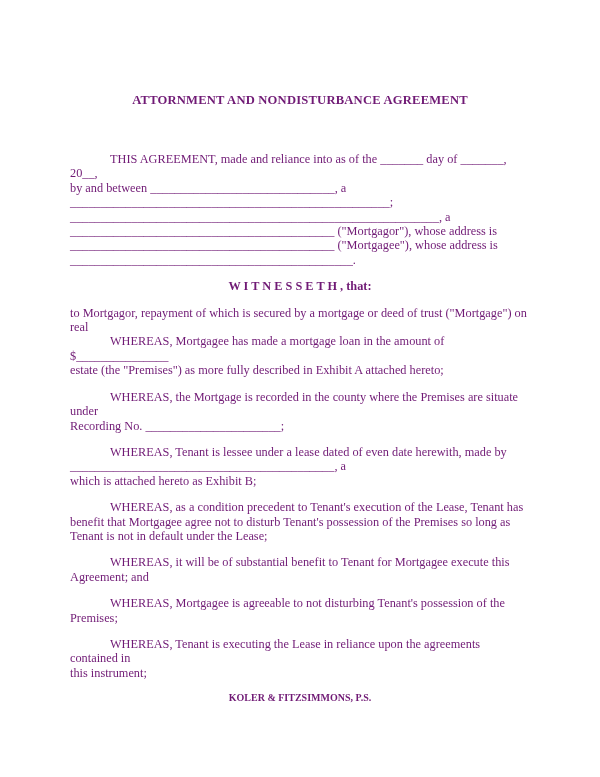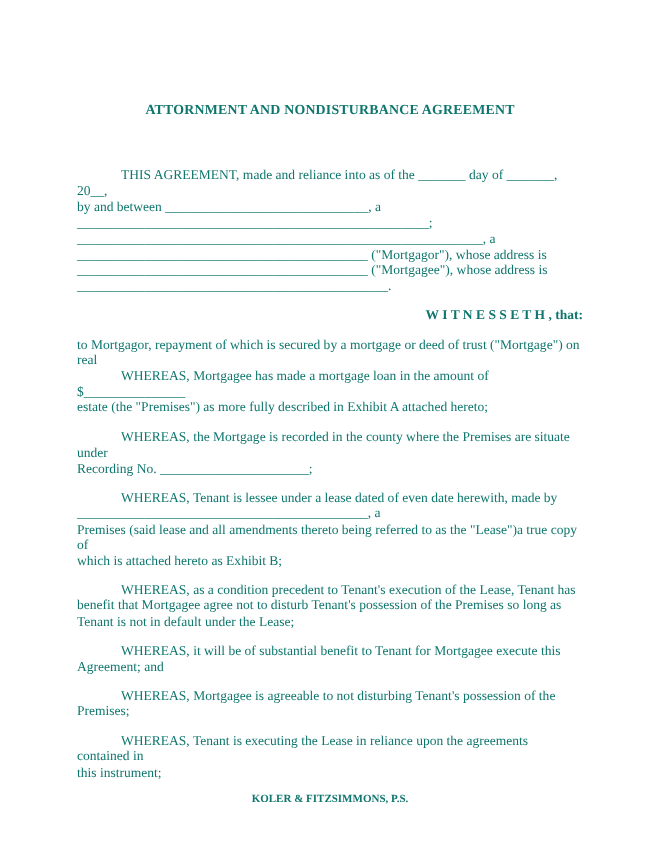--- a/index.html
+++ b/index.html
@@ -6,21 +6,21 @@
     margin: 0;
     padding: 0;
     background: #ffffff;
   }
   .page {
     position: relative;
     width: 600px;
     height: 777px;
     margin: 0 auto;
     background: #ffffff;
-    color: #0f766e;
+    color: #701a75;
     font-family: "Liberation Serif", "DejaVu Serif", serif;
     font-size: 12.3px;
     box-sizing: border-box;
     padding: 93px 70px 0 70px;
     overflow: hidden;
   }
   .doc-title {
     margin: 0 0 45px 0;
     text-align: center;
     font-size: 12.6px;
@@ -35,21 +35,21 @@
     -moz-tab-size: 40px;
   }
   .para {
     margin: 0 0 12px 0;
   }
   .para:last-child {
     margin-bottom: 12px;
   }
   .witnesseth {
     margin: 8px 0 12px 0;
-    text-align: right;
+    text-align: center;
     font-weight: bold;
     line-height: 14.4px;
   }
   .doc-footer {
     margin-top: 5px;
     text-align: center;
   }
   .firm-name {
     font-size: 10px;
     font-weight: bold;
@@ -81,21 +81,20 @@
         <div class="line">	WHEREAS, Mortgagee has made a mortgage loan in the amount of $_______________</div>
         <div class="line">estate (the "Premises") as more fully described in Exhibit A attached hereto;</div>
       </div>
       <div class="para">
         <div class="line">	WHEREAS, the Mortgage is recorded in the county where the Premises are situate under</div>
         <div class="line">Recording No. ______________________;</div>
       </div>
       <div class="para">
         <div class="line">	WHEREAS, Tenant is lessee under a lease dated of even date herewith, made by</div>
         <div class="line">___________________________________________, a</div>
-        <div class="line">Premises (said lease and all amendments thereto being referred to as the "Lease")a true copy of</div>
         <div class="line">which is attached hereto as Exhibit B;</div>
       </div>
       <div class="para">
         <div class="line">	WHEREAS, as a condition precedent to Tenant's execution of the Lease, Tenant has</div>
         <div class="line">benefit that Mortgagee agree not to disturb Tenant's possession of the Premises so long as</div>
         <div class="line">Tenant is not in default under the Lease;</div>
       </div>
       <div class="para">
         <div class="line">	WHEREAS, it will be of substantial benefit to Tenant for Mortgagee execute this</div>
         <div class="line">Agreement; and</div>

